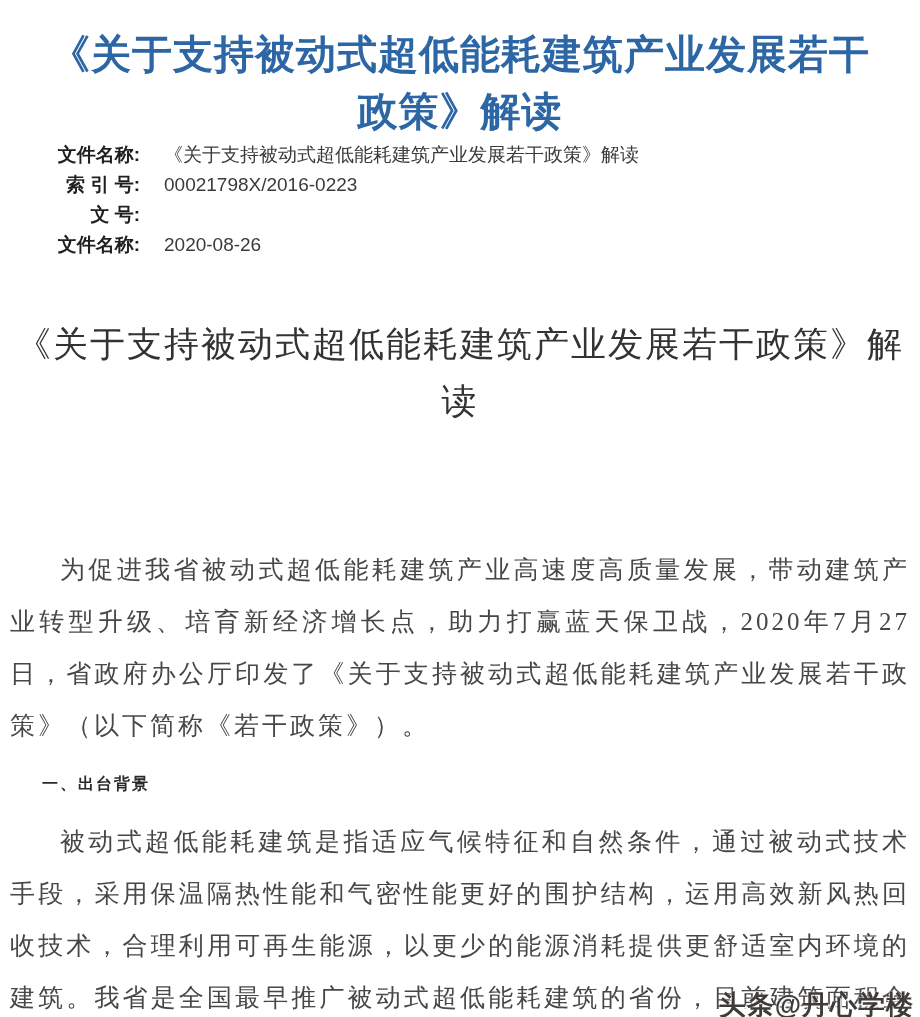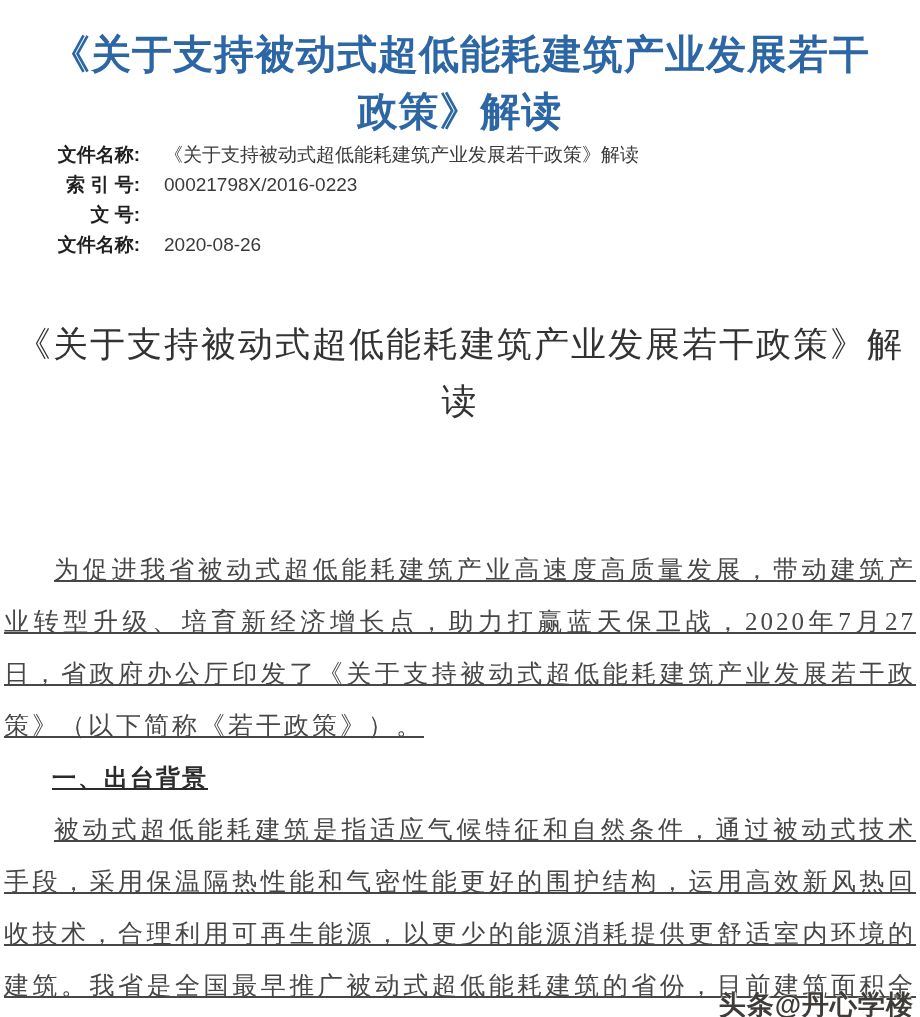--- a/index.html
+++ b/index.html
@@ -72,28 +72,27 @@
     padding:0 4px;
     font-family:"Liberation Serif","DejaVu Serif",serif;
     font-size:25px;
     line-height:52px;
     letter-spacing:3px;
     color:var(--body-text);
     text-align:justify;
   }
   .doc-body p{
     text-indent:2em;
-    margin:0;
-    text-decoration:underline;
+    margin:6px;
   }
   .doc-body .section-heading{
     text-indent:2em;
     font-family:"Liberation Sans",sans-serif;
     font-weight:bold;
-    font-size:24px;
+    font-size:16px;
     letter-spacing:2px;
     color:var(--heading-black);
   }
   
   .watermark{
     position:absolute;
     top:961px;
     right:6px;
     font-family:"Liberation Sans",sans-serif;
     font-weight:bold;

